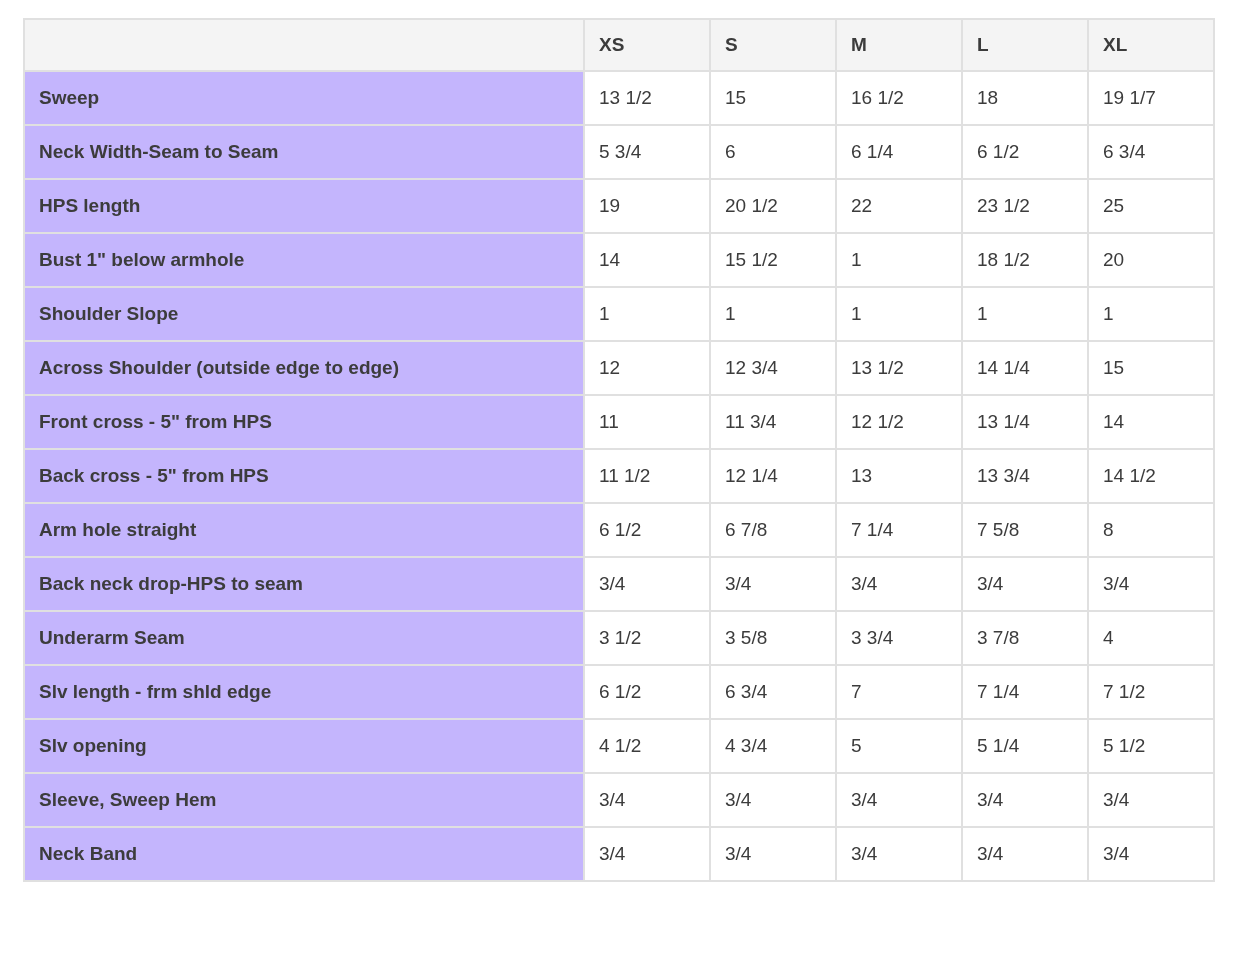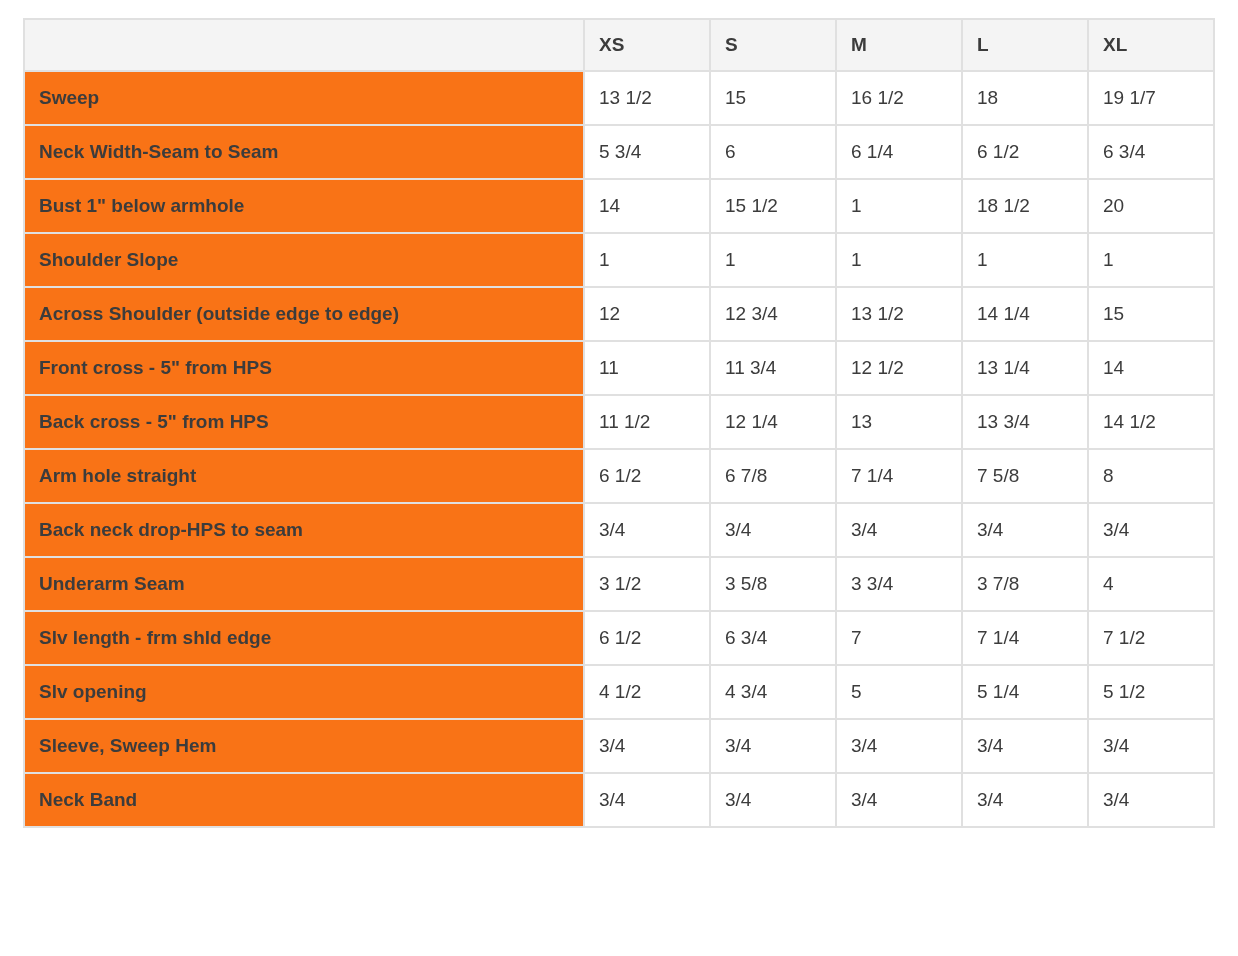--- a/index.html
+++ b/index.html
@@ -43,21 +43,21 @@
   table.size-chart col.label-col{width:560px;}
   table.size-chart col.size-col{width:126px;}
   thead tr{height:52px;border-radius:12px;}
   tbody tr{height:54px;}
   thead th{
     background:var(--header-bg);
     font-weight:bold;
   }
   tbody th{
     font-weight:bold;
-    background:#f97316;
+    background:#c4b5fd;
   }
   tbody td{
     font-weight:normal;
     background:#ffffff;
   }
 </style>
 </head>
 <body>
 
 <div class="chart-wrap">
@@ -91,20 +91,28 @@
         </tr>
         <tr>
           <th>Neck Width-Seam to Seam</th>
           <td>5 3/4</td>
           <td>6</td>
           <td>6 1/4</td>
           <td>6 1/2</td>
           <td>6 3/4</td>
         </tr>
         <tr>
+          <th>HPS length</th>
+          <td>19</td>
+          <td>20 1/2</td>
+          <td>22</td>
+          <td>23 1/2</td>
+          <td>25</td>
+        </tr>
+        <tr>
           <th>Bust 1" below armhole</th>
           <td>14</td>
           <td>15 1/2</td>
           <td>1</td>
           <td>18 1/2</td>
           <td>20</td>
         </tr>
         <tr>
           <th>Shoulder Slope</th>
           <td>1</td>

